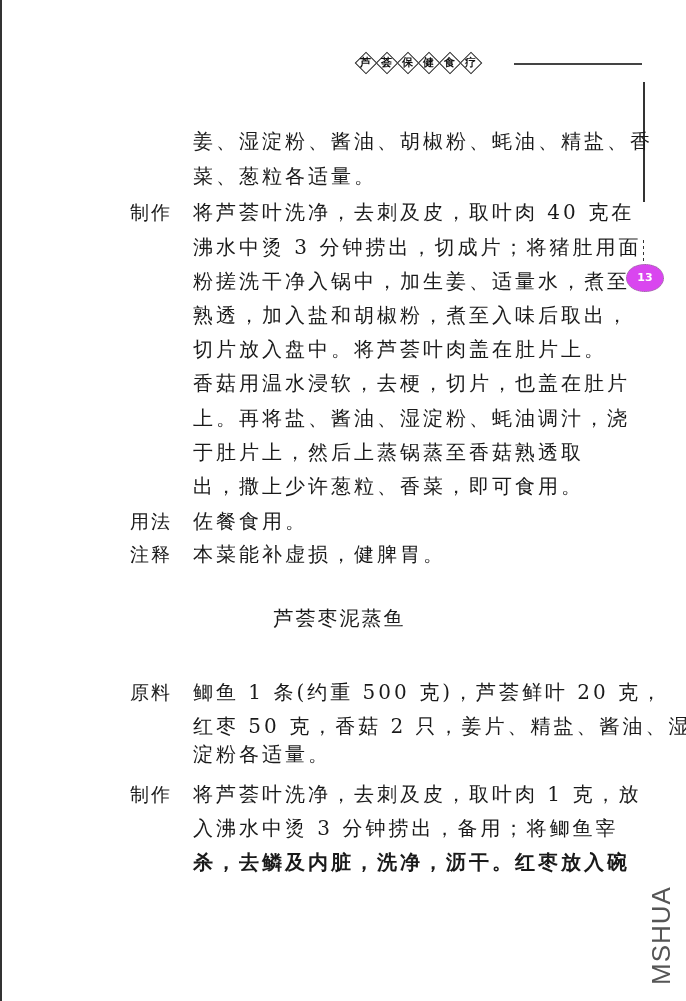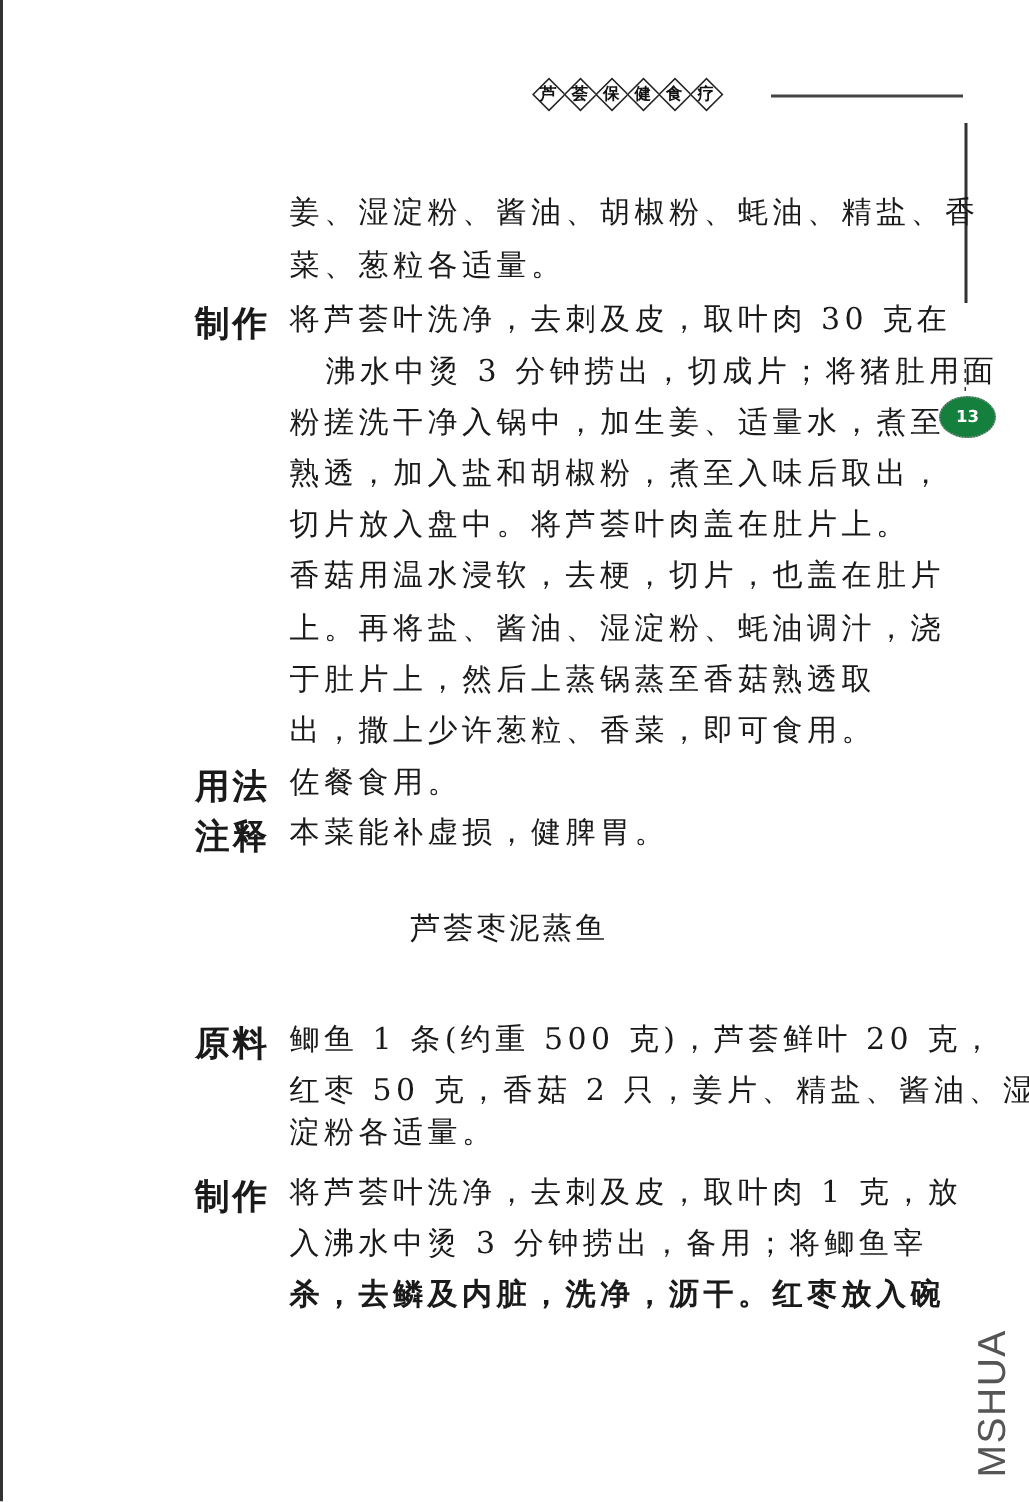--- a/index.html
+++ b/index.html
@@ -19,25 +19,25 @@
     .diamond span {
       position:absolute; left:0; top:0; width:19px; height:19px; line-height:19px;
       text-align:center; font-size:11px; font-weight:bold; z-index:1; color:#111;
     }
     .header-rule { position:absolute; left:514px; top:63px; width:128px; height:1.5px; background:#444; }
     .vline1 { position:absolute; left:643px; top:82px; width:1.5px; height:120px; background:#333; }
     .vline2 { position:absolute; left:643px; top:240px; width:1px; height:24px;
       background:repeating-linear-gradient(#333 0 3px, transparent 3px 6px); }
     .badge {
       position:absolute; left:626px; top:264px; width:36px; height:26px; border-radius:50%;
-      background:#15803d; border:1px dotted #888; color:#fff; font-size:11px; font-weight:bold;
+      background:#d946ef; border:1px dotted #888; color:#fff; font-size:11px; font-weight:bold;
       text-align:center; line-height:26px; font-family:"DejaVu Sans", sans-serif;
     }
     .line { position:absolute; font-size:20px; letter-spacing:3px; white-space:nowrap; }
-    .label { position:absolute; left:130px; font-size:23px; font-weight:bold; letter-spacing:2px; white-space:nowrap; }
+    .label { position:absolute; left:130px; font-size:19px; font-weight:normal; letter-spacing:2px; white-space:nowrap; }
     .title { position:absolute; left:0; width:679px; top:605px; text-align:center; font-size:20px; letter-spacing:2px;
       font-family:"DejaVu Sans", sans-serif; }
     .watermark {
       position:absolute; left:646px; top:985px; transform-origin:left top; transform:rotate(-90deg);
       font-family:"Liberation Sans", sans-serif; font-size:26px; color:#555; letter-spacing:1px; white-space:nowrap;
     }
   </style>
 </head>
 <body>
 
@@ -65,22 +65,22 @@
 </div>
 <div class="header-rule"></div>
 <div class="vline1"></div>
 <div class="vline2"></div>
 <div class="badge">13</div>
 
 <div class="line" style="left:193px; top:128px;">姜、湿淀粉、酱油、胡椒粉、蚝油、精盐、香</div>
 <div class="line" style="left:193px; top:163px;">菜、葱粒各适量。</div>
 
 <div class="label" style="top:200px;">制作</div>
-<div class="line" style="left:193px; top:199px;">将芦荟叶洗净，去刺及皮，取叶肉 30 克在</div>
-<div class="line" style="left:193px; top:234px;margin-left:24px;">沸水中烫 3 分钟捞出，切成片；将猪肚用面</div>
+<div class="line" style="left:193px; top:199px;">将芦荟叶洗净，去刺及皮，取叶肉 40 克在</div>
+<div class="line" style="left:193px; top:234px;">沸水中烫 3 分钟捞出，切成片；将猪肚用面</div>
 <div class="line" style="left:193px; top:268px;">粉搓洗干净入锅中，加生姜、适量水，煮至</div>
 <div class="line" style="left:193px; top:302px;">熟透，加入盐和胡椒粉，煮至入味后取出，</div>
 <div class="line" style="left:193px; top:336px;">切片放入盘中。将芦荟叶肉盖在肚片上。</div>
 <div class="line" style="left:193px; top:370px;">香菇用温水浸软，去梗，切片，也盖在肚片</div>
 <div class="line" style="left:193px; top:405px;">上。再将盐、酱油、湿淀粉、蚝油调汁，浇</div>
 <div class="line" style="left:193px; top:439px;">于肚片上，然后上蒸锅蒸至香菇熟透取</div>
 <div class="line" style="left:193px; top:473px;">出，撒上少许葱粒、香菜，即可食用。</div>
 
 <div class="label" style="top:509px;">用法</div>
 <div class="line" style="left:193px; top:508px;">佐餐食用。</div>

